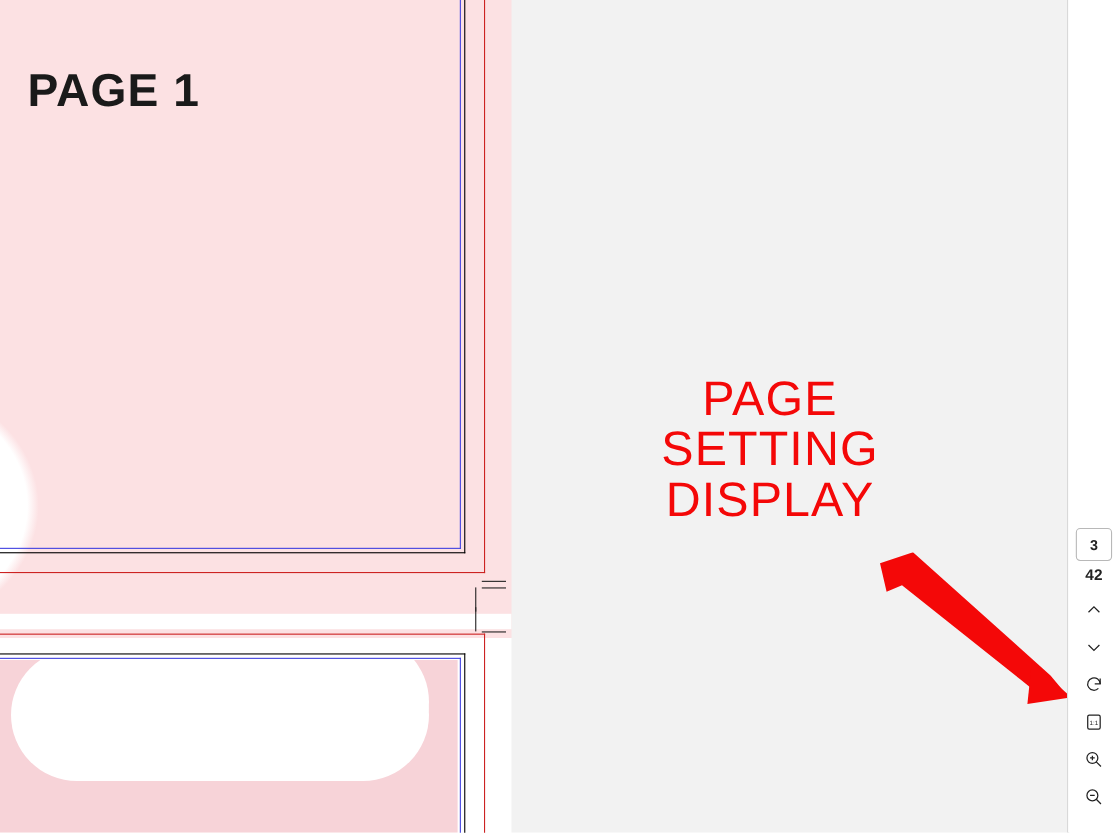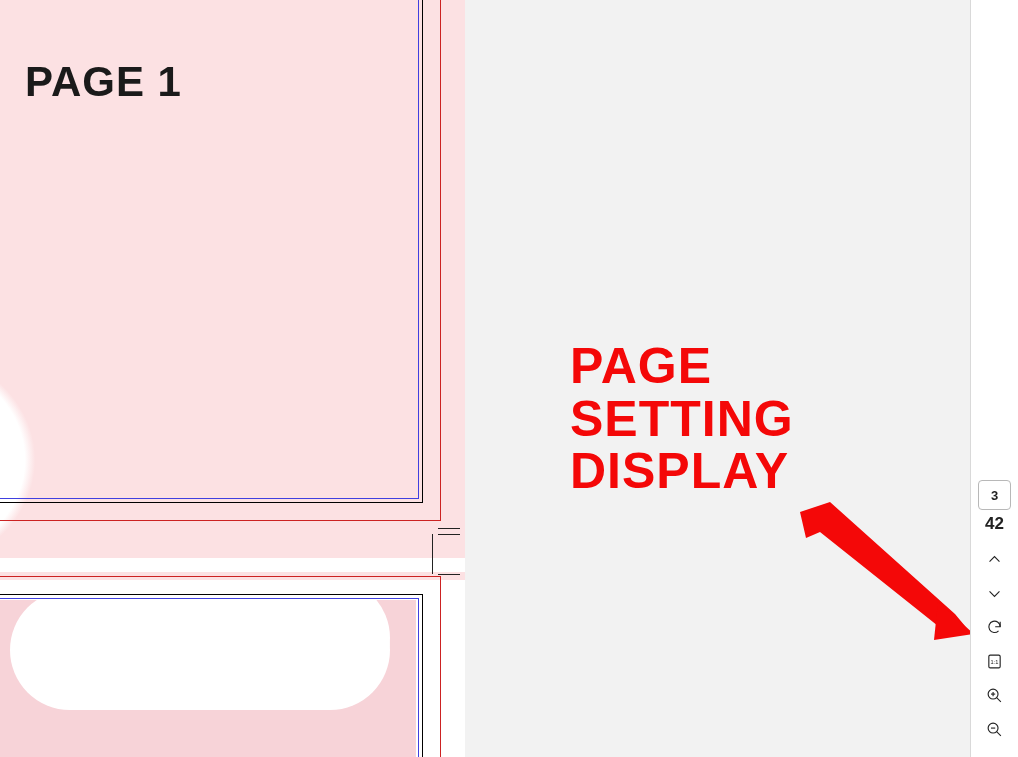--- a/index.html
+++ b/index.html
@@ -38,27 +38,27 @@
   .page2-safe  { position:absolute; left:0; top:22px; width:418px; height:159px; border-top:1px solid #4040e0; border-right:1px solid #4040e0; }
   .page2-art { position:absolute; left:0; top:24px; width:416px; height:157px; background:#f7d3d8; overflow:hidden; }
   .cloud { position:absolute; left:10px; top:-10px; width:380px; height:120px; background:#fff; border-radius:70px; }
   .cloud::before { content:""; position:absolute; left:60px; top:-28px; width:180px; height:120px; background:#fff; border-radius:70px; }
   .cloud::after  { content:""; position:absolute; left:200px; top:-12px; width:180px; height:120px; background:#fff; border-radius:70px; }
 
   
   .workspace { position:absolute; left:465px; top:0; width:506px; height:757px; background:#f2f2f2; border-right:1px solid #cfcfcf; }
 
   
-  .annotation { position:absolute; left:570px; top:340px; width:260px; font-weight:700; font-size:50px; line-height:1.05; color:#f40808; letter-spacing:1px; }
+  .annotation { position:absolute; left:570px; top:340px; width:260px; text-align:center; font-weight:400; font-size:44px; line-height:1.05; color:#f40808; letter-spacing:1px; }
 
   
   .sidebar { position:absolute; right:0; top:0; width:47px; height:757px; background:#fff; border-left:1px solid #d9d9d9; }
   .sidebar-inner { position:absolute; left:0; top:476px; width:47px; }
   .sb-box { width:31px; height:28px; margin:4px auto 4px; border:1px solid #b8b8b8; border-radius:4px; display:flex; align-items:center; justify-content:center; font-size:13px; font-weight:600; color:#222; background:#fff; }
-  .sb-total { text-align:center; font-size:17px; font-weight:700; color:#222; margin:4px 0 10px; }
+  .sb-total { text-align:center; font-size:14px; font-weight:700; color:#222; margin:4px 0 10px; }
   .sb-btn { width:47px; height:34px; display:flex; align-items:center; justify-content:center; cursor:pointer; }
   .sb-btn svg { width:17px; height:17px; stroke:#222; fill:none; stroke-width:1.6; }
 
   
   .arrow-wrap { position:absolute; left:790px; top:502px; width:180px; height:150px; }
 </style>
 </head>
 <body>
 
 <div id="stage">

